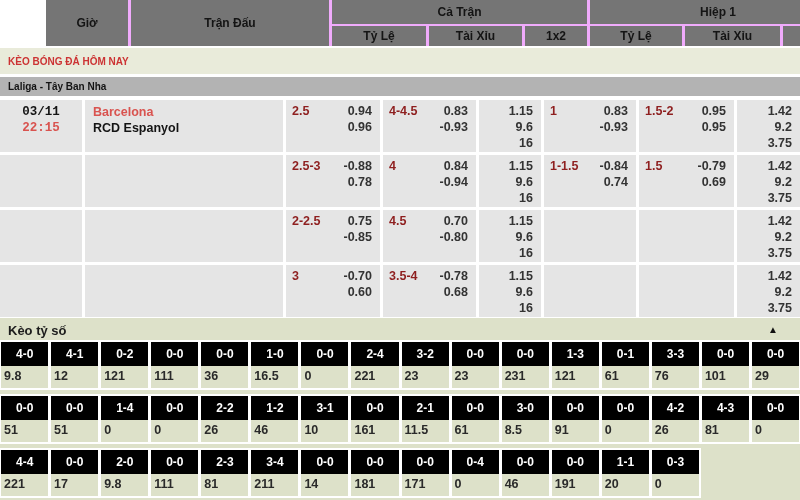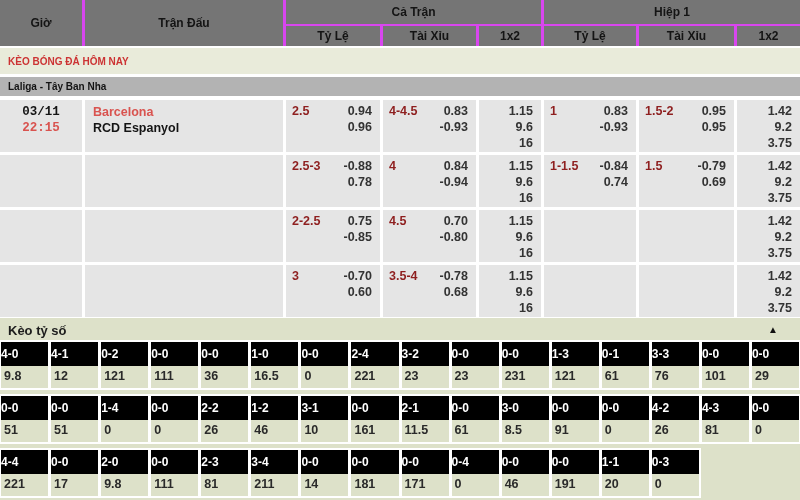--- a/index.html
+++ b/index.html
@@ -3,21 +3,21 @@
 <meta charset="utf-8">
 <style>
   * { box-sizing: border-box; margin: 0; padding: 0; }
   html, body { width: 800px; height: 500px; overflow: hidden; }
   body { font-family: "Liberation Sans", sans-serif; background: #fff; font-weight: bold; }
 
   
   .grid8 { display: grid; grid-template-columns: 82px 198px 94px 93px 62px 92px 95px 63px; gap: 3px; }
 
   
-  .hdr { background: #d946ef; grid-template-rows: 24px 20px; gap: 2px 3px; }
+  .hdr { background: #f0abfc; grid-template-rows: 24px 20px; gap: 2px 3px; margin-left: 46px; }
   .hdr .h { background: #757575; color: #141414; font-size: 12px;
             display: flex; align-items: center; justify-content: center; }
   .h-time  { grid-row: 1 / 3; grid-column: 1; }
   .h-match { grid-row: 1 / 3; grid-column: 2; }
   .h-full  { grid-row: 1; grid-column: 3 / 6; }
   .h-half  { grid-row: 1; grid-column: 6 / 9; }
 
   
   .sec-title { height: 26px; background: #e9ebda; color: #cc3333; font-size: 10px;
                display: flex; align-items: center; padding-left: 8px; margin-top: 2px; }
@@ -45,21 +45,21 @@
   .score-sec { background: #dde1c9; height: 188px; margin-top: 1px; }
   .score-title { height: 24px; display: flex; align-items: center; padding-left: 8px;
                  color: #1c1c1c; font-size: 13px; position: relative; border-radius: 12px; }
   .score-title .up { position: absolute; right: 22px; top: 6px; font-size: 10px; color: #111;
                      cursor: pointer; }
   .score-row { display: grid; grid-template-columns: repeat(16, 1fr); gap: 0 3px;
                padding: 0 1px; margin-bottom: 8px; }
   .score-cell { outline: 2px solid #fff; }
   .score-cell.empty { outline: none; }
   .score-box { background: #000; color: #fff; font-size: 12px; height: 24px;
-               display: flex; align-items: center; padding-left: 0; }
+               display: flex; align-items: center; padding-left: 15px; }
   .score-odds { height: 22px; color: #2a2a2a; font-size: 12.5px; padding: 3px 0 0 3px; }
 </style>
 </head>
 <body>
 
 <div class="grid8 hdr">
   <div class="h h-time">Giờ</div>
   <div class="h h-full">Cả Trận</div>
   <div class="h h-match">Trận Đấu</div>
   <div class="h h-half">Hiệp 1</div>

